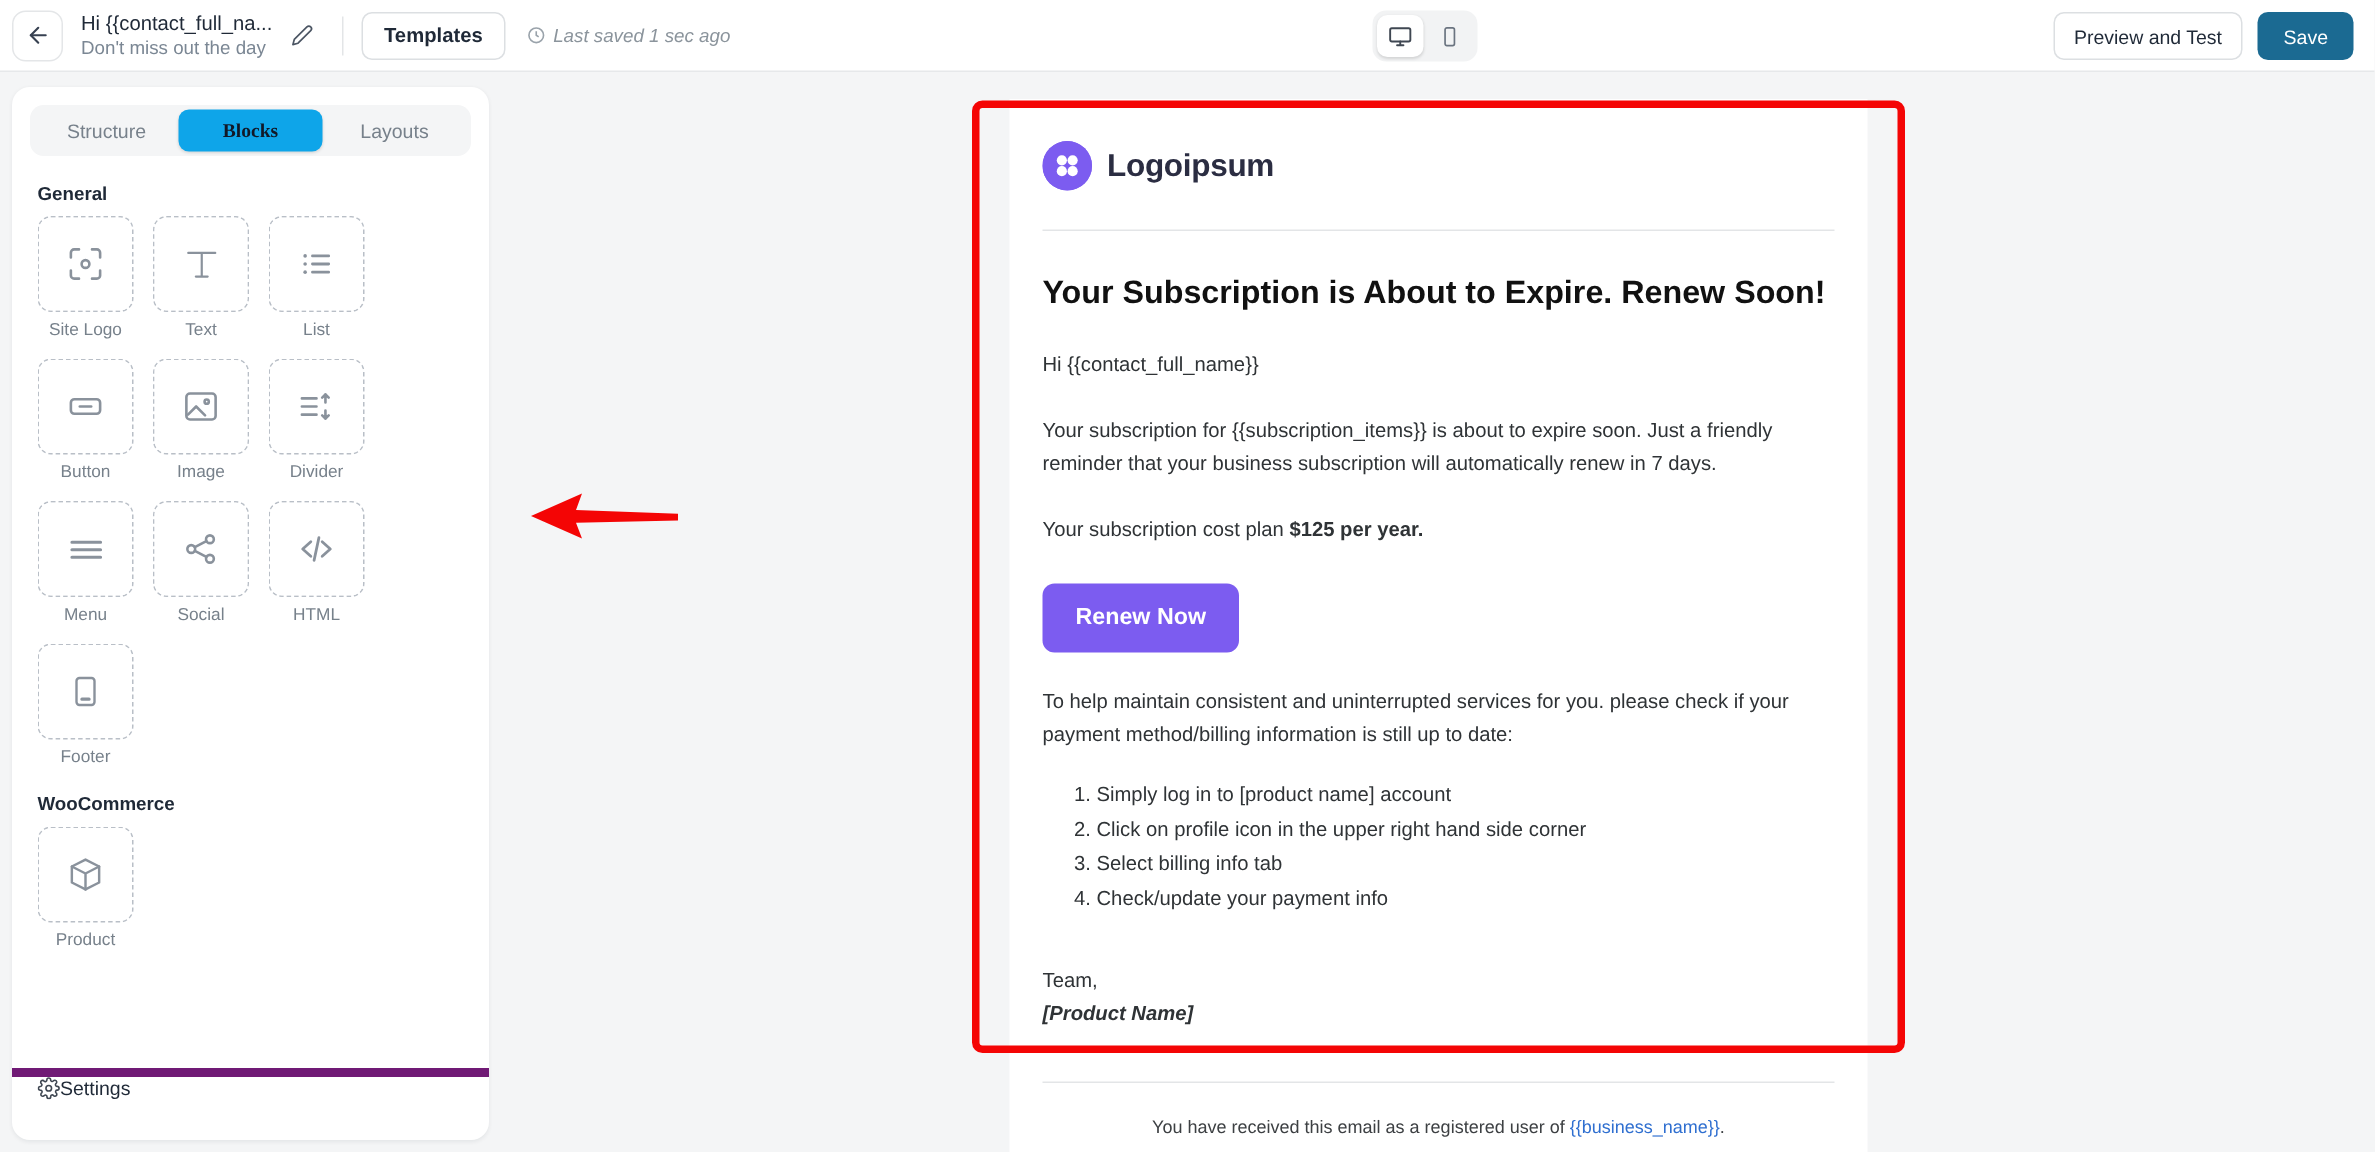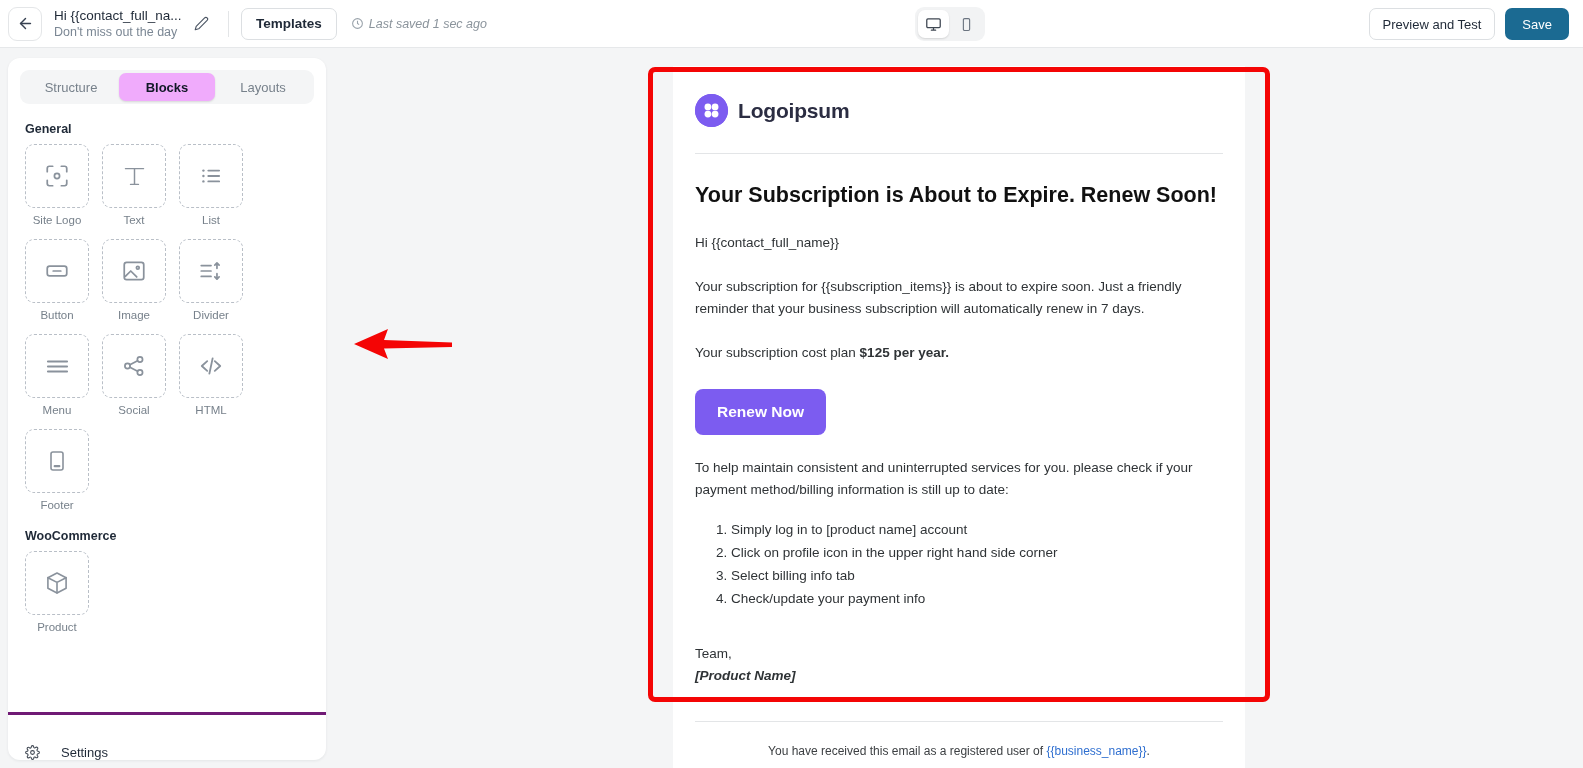--- a/index.html
+++ b/index.html
@@ -93,40 +93,41 @@
     margin: 12px 12px 0 12px; height: 34px;
     background: #f4f5f6; border-radius: 9px;
     display: flex; padding: 3px;
   }
   .tab {
     flex: 1; height: 28px; border-radius: 7px;
     display: flex; align-items: center; justify-content: center;
     font-size: 13px; color: #77818b; cursor: pointer;
   }
   .tab.active {
-    background: #f0abfc; color: #111827; font-weight: bold;
+    background: #0ea5e9; color: #111827; font-weight: bold;
     box-shadow: 0 1px 2px rgba(0,0,0,.12);
+    font-family: Liberation Serif, serif;
   }
   .panel-body { flex: 1; overflow: hidden; padding: 0 12px; }
   .group-title {
     font-size: 12.5px; font-weight: bold; color: #1f2937;
     margin: 18px 0 8px 5px;
   }
   .block-grid { display: flex; flex-wrap: wrap; gap: 13px; padding-left: 5px; }
   .block-cell { width: 64px; display: flex; flex-direction: column; align-items: center; cursor: pointer; }
   .block-tile {
     width: 64px; height: 64px; border-radius: 9px;
     border: 1px dashed #b9bfc7; background: #fff;
     display: flex; align-items: center; justify-content: center;
   }
   .block-label { margin-top: 6px; font-size: 11.5px; color: #77818b; text-align: center; }
 
   .sidebar-footer {
-    height: 48px; border-top: 3px solid #701a75;
-    display: flex; align-items: flex-end; gap: 21px; padding-left: 17px;
+    height: 48px; border-top: 6px solid #701a75;
+    display: flex; align-items: flex-start; gap: 0; padding-left: 17px;
     cursor: pointer;
   }
   .sidebar-footer span { font-size: 13px; color: #1f2937; }
 
   
   .canvas { position: absolute; left: 334px; top: 48px; width: 1249px; height: 720px; }
   .email-sheet {
     position: absolute; left: 339px; top: 18px;
     width: 572px; min-height: 702px;
     background: #ffffff;

